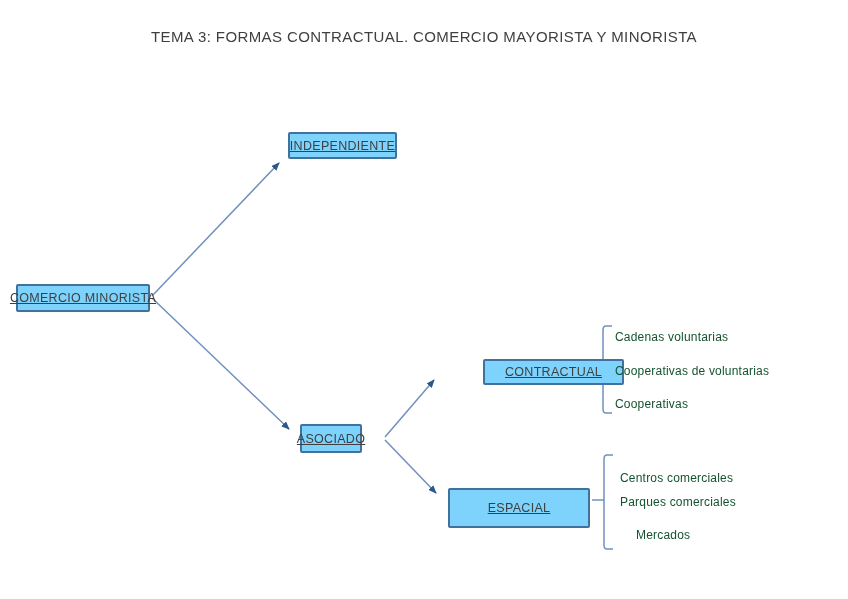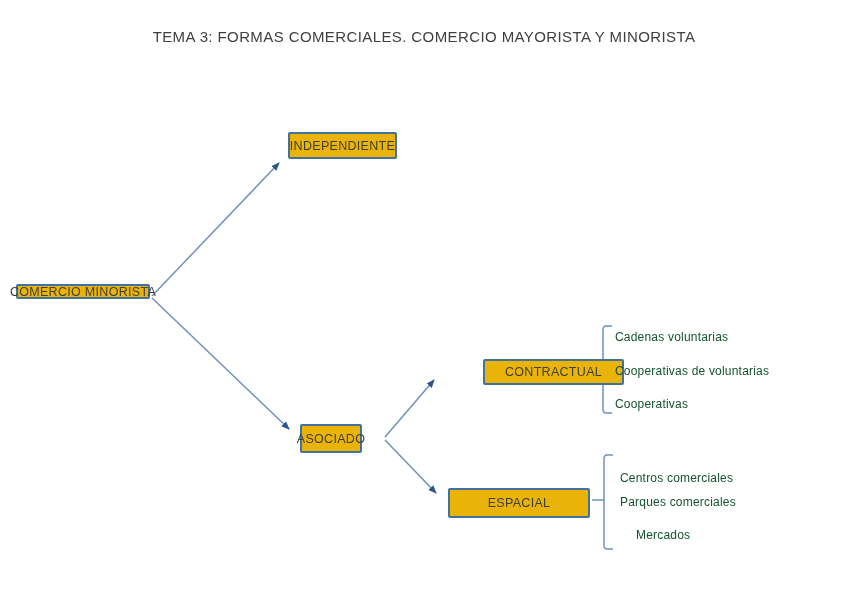--- a/index.html
+++ b/index.html
@@ -23,34 +23,35 @@
     text-align:center;
     font-size:15px;
     letter-spacing:0.4px;
     color:var(--text);
   }
   .node{
     position:absolute;
     box-sizing:border-box;
     border:2px solid var(--box-border);
     border-radius:2px;
-    background:#eab308;
+    background:#7dd3fc;
     display:flex;
     align-items:center;
     justify-content:center;
     font-size:12.5px;
     letter-spacing:0.3px;
     color:var(--text);
     white-space:nowrap;
+    text-decoration:underline;
   }
-  .node-comercio{left:16px;top:284px;width:134px;height:15px;}
+  .node-comercio{left:16px;top:284px;width:134px;height:28px;}
   .node-independiente{left:288px;top:132px;width:109px;height:27px;}
   .node-asociado{left:300px;top:424px;width:62px;height:29px;}
   .node-contractual{left:447px;top:359px;width:141px;height:26px;margin-left:36px;}
-  .node-espacial{left:448px;top:488px;width:142px;height:30px;}
+  .node-espacial{left:448px;top:488px;width:142px;height:40px;}
   .connectors{
     position:absolute;
     left:0;top:0;width:848px;height:599px;
     pointer-events:none;
   }
   .leaf-label{
     position:absolute;
     font-size:12px;
     line-height:14px;
     letter-spacing:0.2px;
@@ -62,21 +63,21 @@
   .c-item-2{left:615px;top:397px;}
   .e-item-0{left:620px;top:461px;margin-top:10px;}
   .e-item-1{left:620px;top:495px;}
   .e-item-2{left:636px;top:528px;}
 </style>
 </head>
 <body>
 
 <div class="canvas">
 
-  <div class="page-title">TEMA 3: FORMAS COMERCIALES. COMERCIO MAYORISTA Y MINORISTA</div>
+  <div class="page-title">TEMA 3: FORMAS CONTRACTUAL. COMERCIO MAYORISTA Y MINORISTA</div>
 
   <svg class="connectors" width="848" height="599" viewBox="0 0 848 599" xmlns="http://www.w3.org/2000/svg">
     <defs>
       <marker id="ah" markerWidth="9" markerHeight="7" refX="7.5" refY="3.5" orient="auto" markerUnits="userSpaceOnUse">
         <path d="M0,0 L8.5,3.5 L0,7 Z" style="fill:var(--arrowhead,#2c5788)"></path>
       </marker>
     </defs>
 
     <line x1="152" y1="296" x2="279" y2="163" style="stroke:var(--line,#7090bd)" stroke-width="1.5" marker-end="url(#ah)"></line>
     <line x1="152" y1="298" x2="289" y2="429" style="stroke:var(--line,#7090bd)" stroke-width="1.5" marker-end="url(#ah)"></line>

